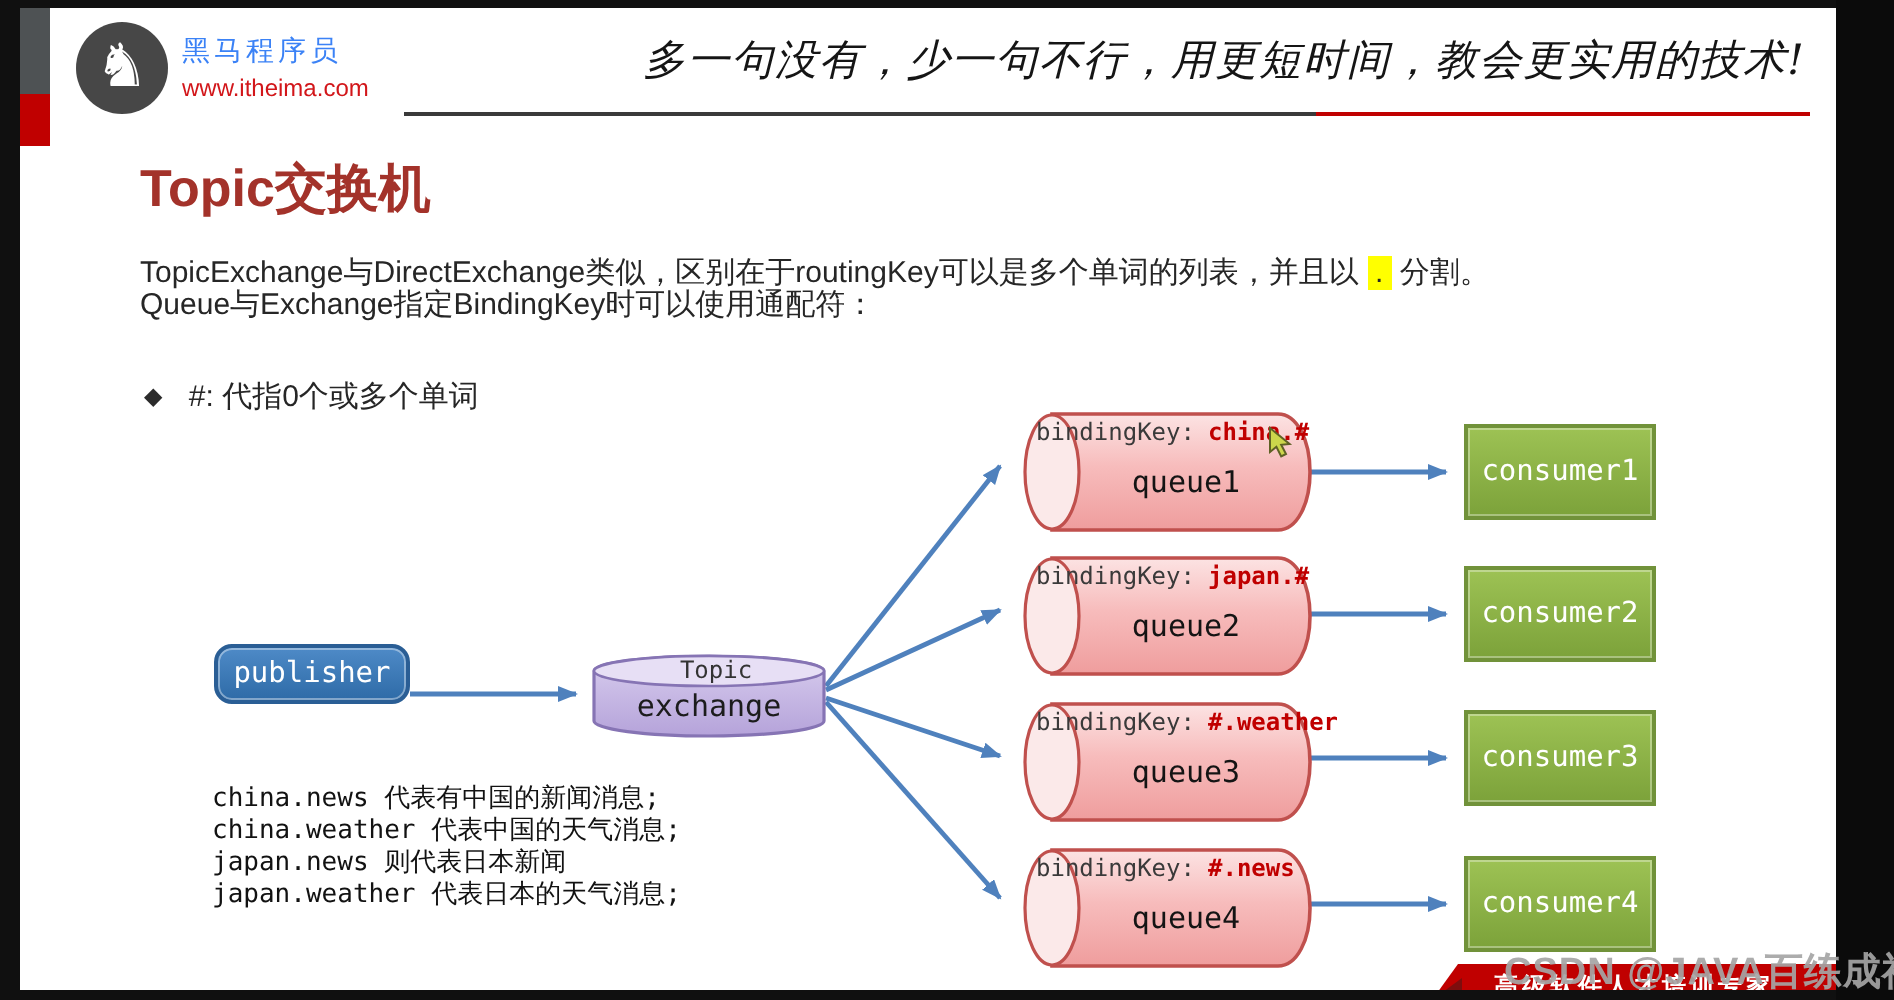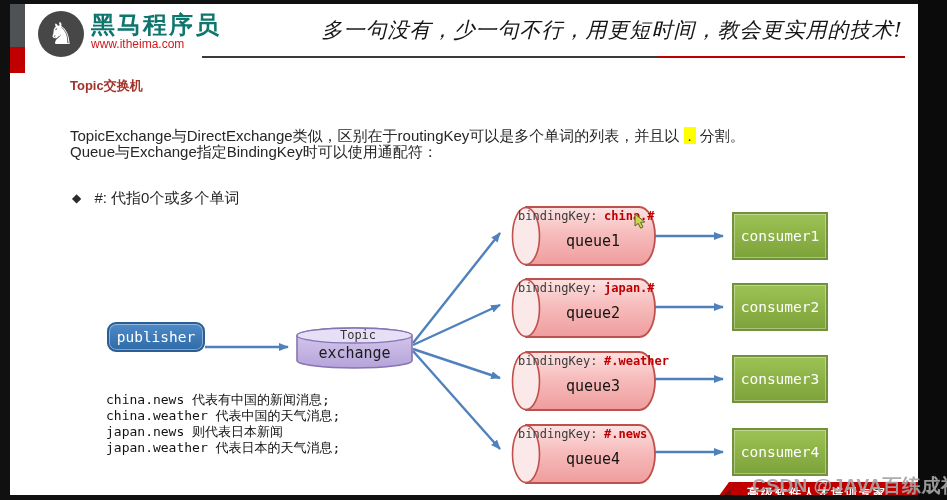--- a/index.html
+++ b/index.html
@@ -16,33 +16,33 @@
   .tab-gray   { position:absolute; left:10px; top:4px; width:15px; height:43px; background:#4e5254; z-index:7; }
   .tab-red    { position:absolute; left:10px; top:47px; width:15px; height:26px; background:#c00000; z-index:7; }
 
   
   .logo-circle {
     position:absolute; left:38px; top:11px; width:46px; height:46px; border-radius:50%;
     background:#474747; display:flex; align-items:center; justify-content:center; z-index:2;
   }
   .logo-horse { color:#ffffff; font-size:30px; line-height:1; font-family:"DejaVu Sans", sans-serif; }
   .logo-text { position:absolute; left:91px; top:13px; z-index:2; }
-  .logo-title { font-size:24px; font-weight:bold; color:#0f766e; letter-spacing:2px; line-height:24px; }
+  .logo-title { font-size:14px; font-weight:normal; color:#3b82f6; letter-spacing:2px; line-height:24px; }
   .logo-url { font-size:12px; color:#d2161a; line-height:14px; }
   .slogan {
     position:absolute; right:44px; top:16px; z-index:2;
     font-family:"DejaVu Serif", serif; font-style:italic;
     font-size:21px; color:#151515; letter-spacing:1px; white-space:nowrap;
   }
   .hline { position:absolute; top:56px; height:2px; z-index:2; }
   .hline-dark { left:202px; width:456px; background:#3a3a3a; }
   .hline-red  { left:658px; width:247px; background:#c00000; }
 
   
-  .title { position:absolute; left:70px; top:77px; font-size:13px; font-weight:bold; color:#a3322a; z-index:2; }
+  .title { position:absolute; left:70px; top:77px; font-size:26px; font-weight:bold; color:#a3322a; z-index:2; }
   .para { position:absolute; left:70px; font-size:15px; color:#262626; z-index:2; white-space:nowrap; }
   .p1 { top:127px; }
   .p2 { top:143px; }
   .hl { background:#ffff00; padding:0 4px; }
   .bullet { position:absolute; left:72px; font-size:15px; color:#262626; z-index:2; white-space:nowrap; }
   .b1 { top:189px; }
   .b2 { top:220px; }
   .diamond { font-size:12px; color:#2b2b2b; margin-right:9px; vertical-align:1px; }
 
   

